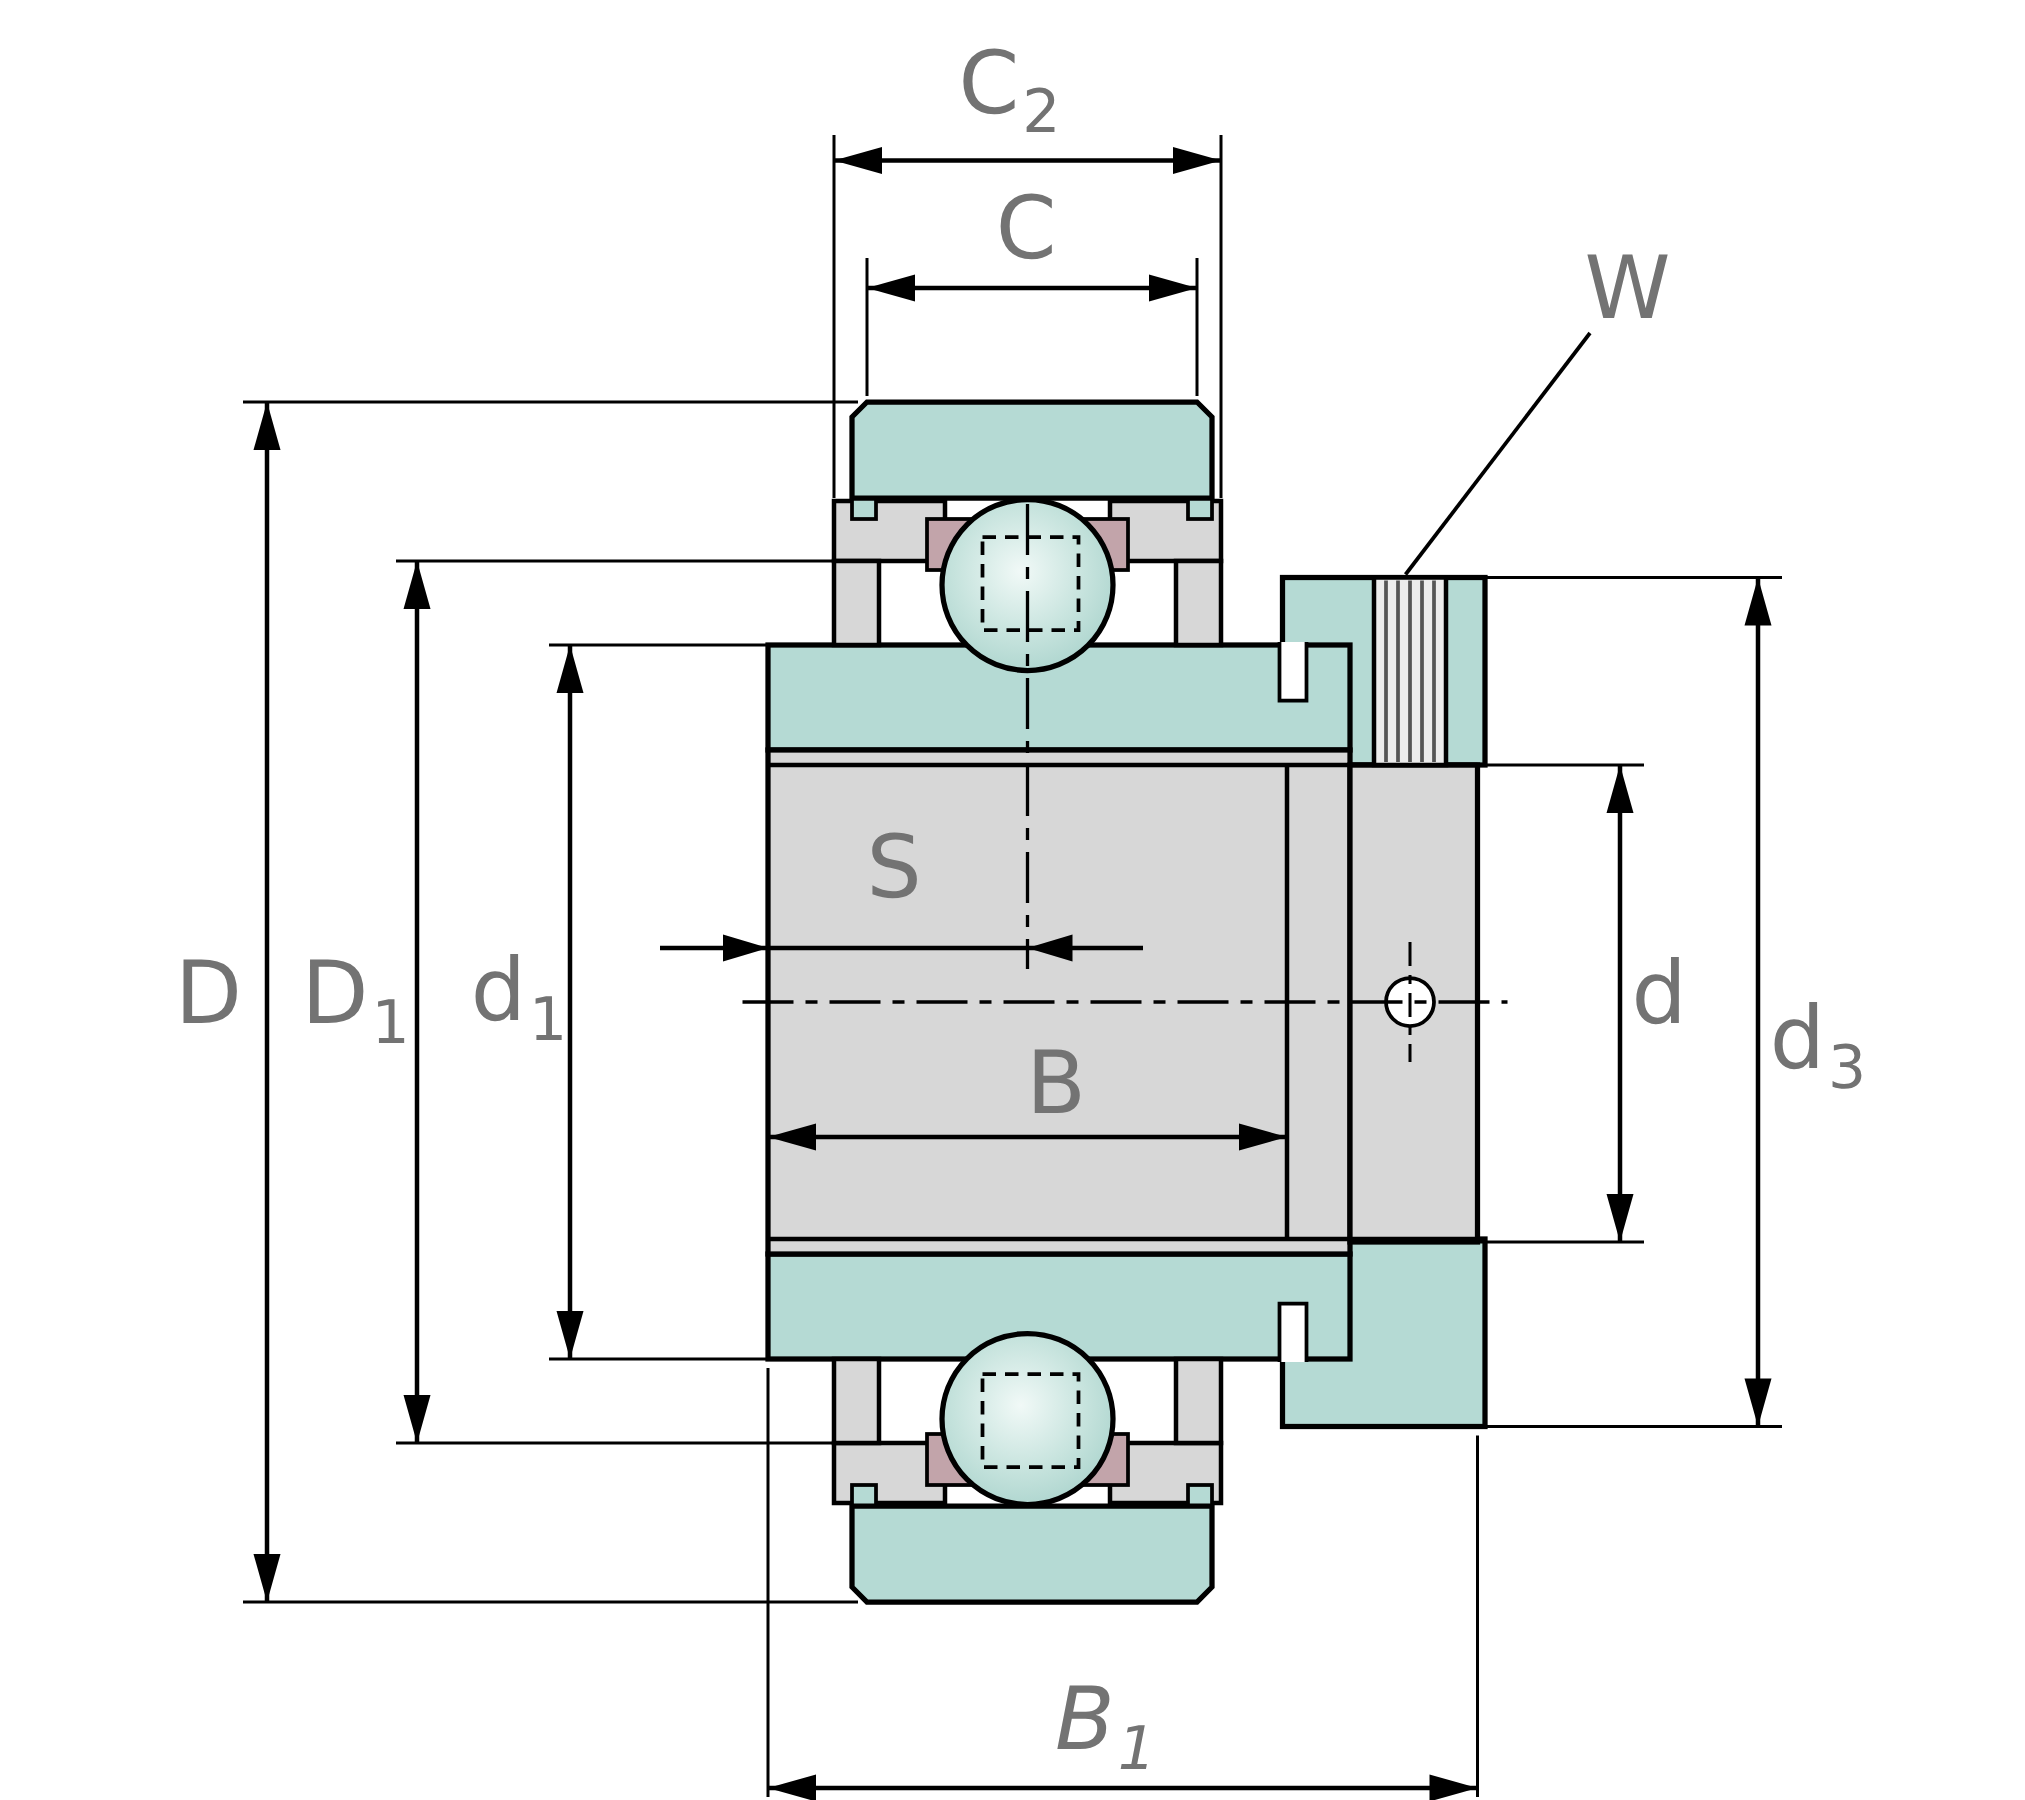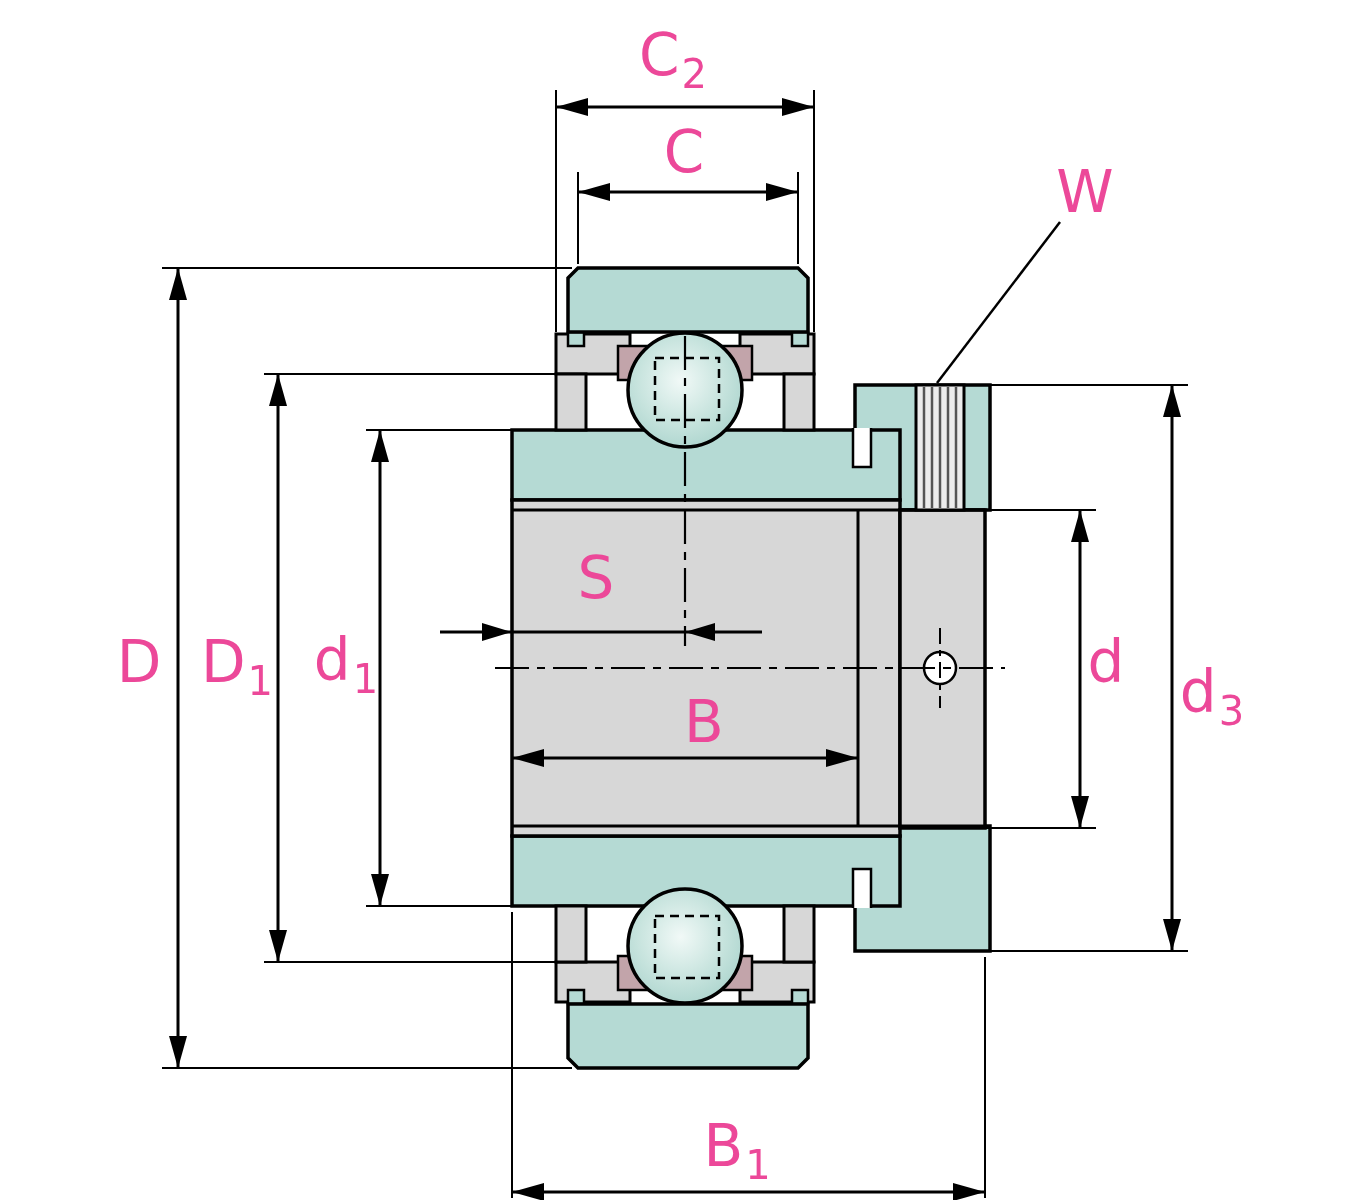--- a/index.html
+++ b/index.html
@@ -8,21 +8,21 @@
     width:1350px;height:1200px;
     background:#ffffff;
     font-family:"DejaVu Sans","Liberation Sans",sans-serif;
     overflow:hidden;
   }
   #stage svg{position:absolute;left:0;top:0;}
   .dim-label{
     position:absolute;
     transform:translate(-50%,-50%);
     font-size:58px;
-    color:#ec4899;
+    color:#737373;
     white-space:nowrap;
     line-height:1;
     user-select:none;
   }
   .dim-label .sub{
     font-size:40px;
     position:relative;
     top:13px;
     margin-left:2px;
   }
@@ -207,17 +207,17 @@
   </div>
   <div class="dim-label" style="left:705px;top:722px;">
     <span>B</span><span class="sub"></span>
   </div>
   <div class="dim-label" style="left:1107px;top:662px;">
     <span>d</span><span class="sub"></span>
   </div>
   <div class="dim-label" style="left:1212px;top:692px;">
     <span>d</span><span class="sub">3</span>
   </div>
-  <div class="dim-label" style="left:737px;top:1146px;">
+  <div class="dim-label" style="left:737px;top:1146px;font-style:italic;">
     <span>B</span><span class="sub">1</span>
   </div>
 
 </div>
 
 </body></html>

